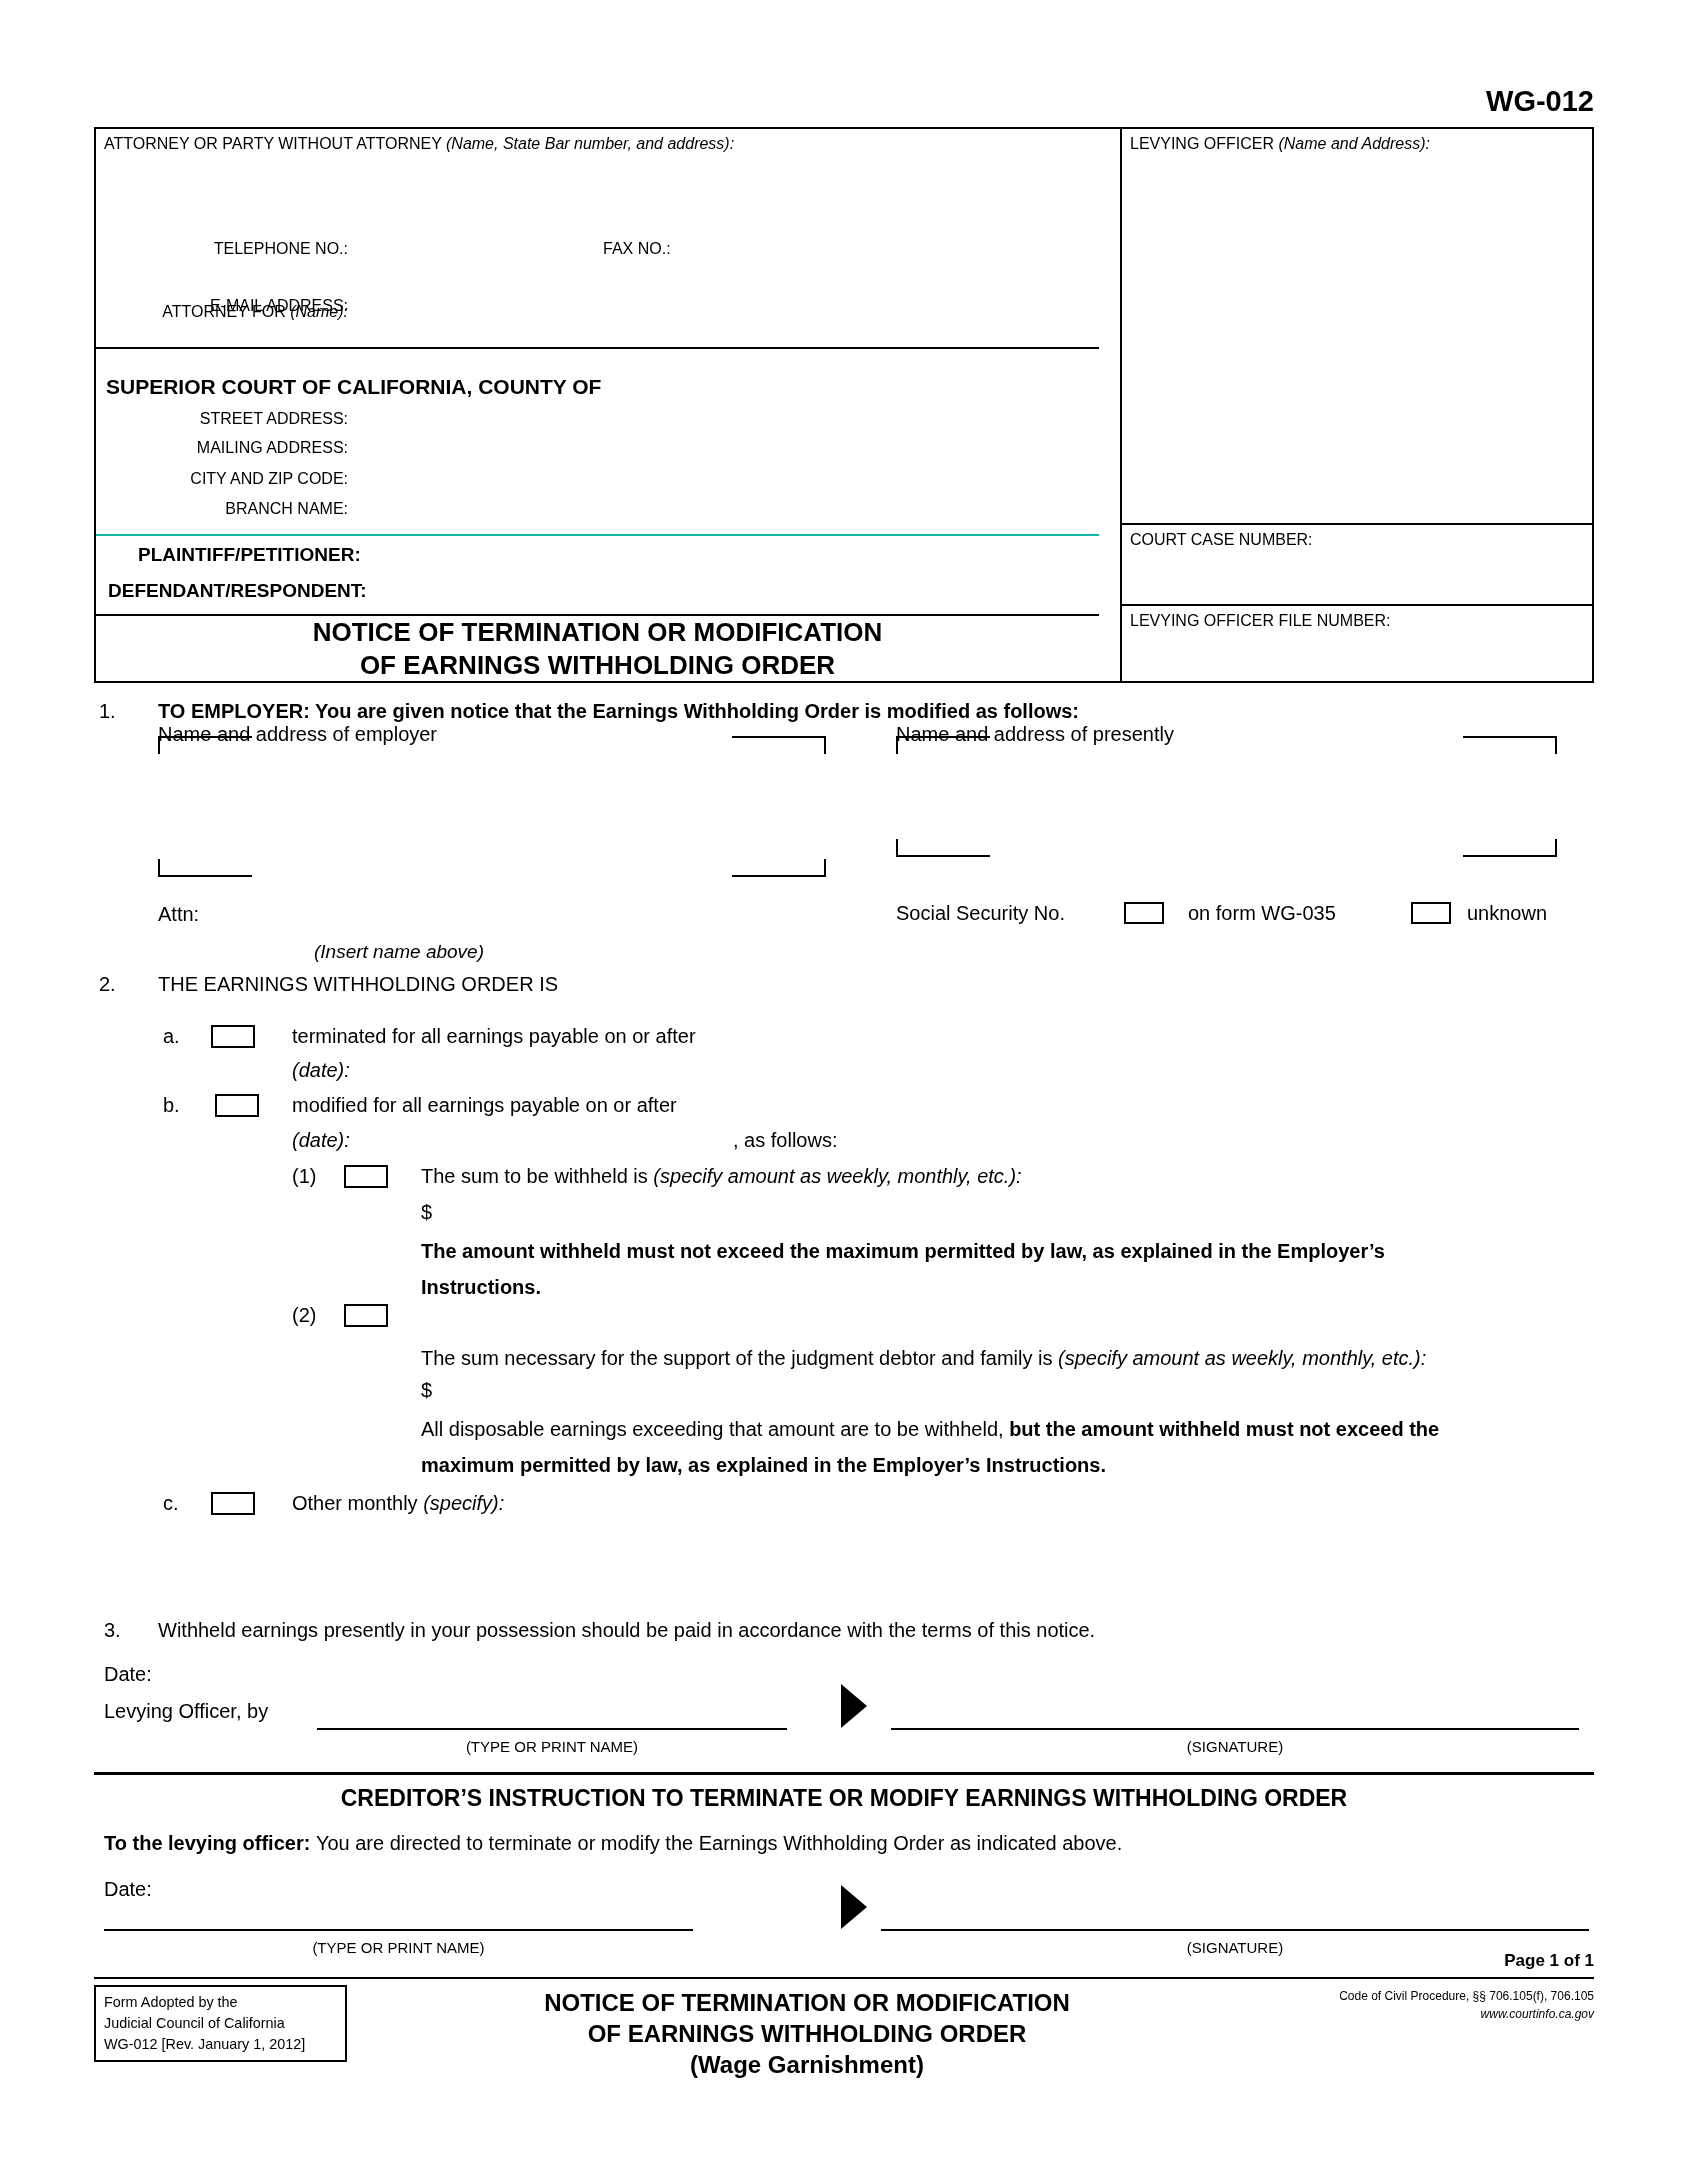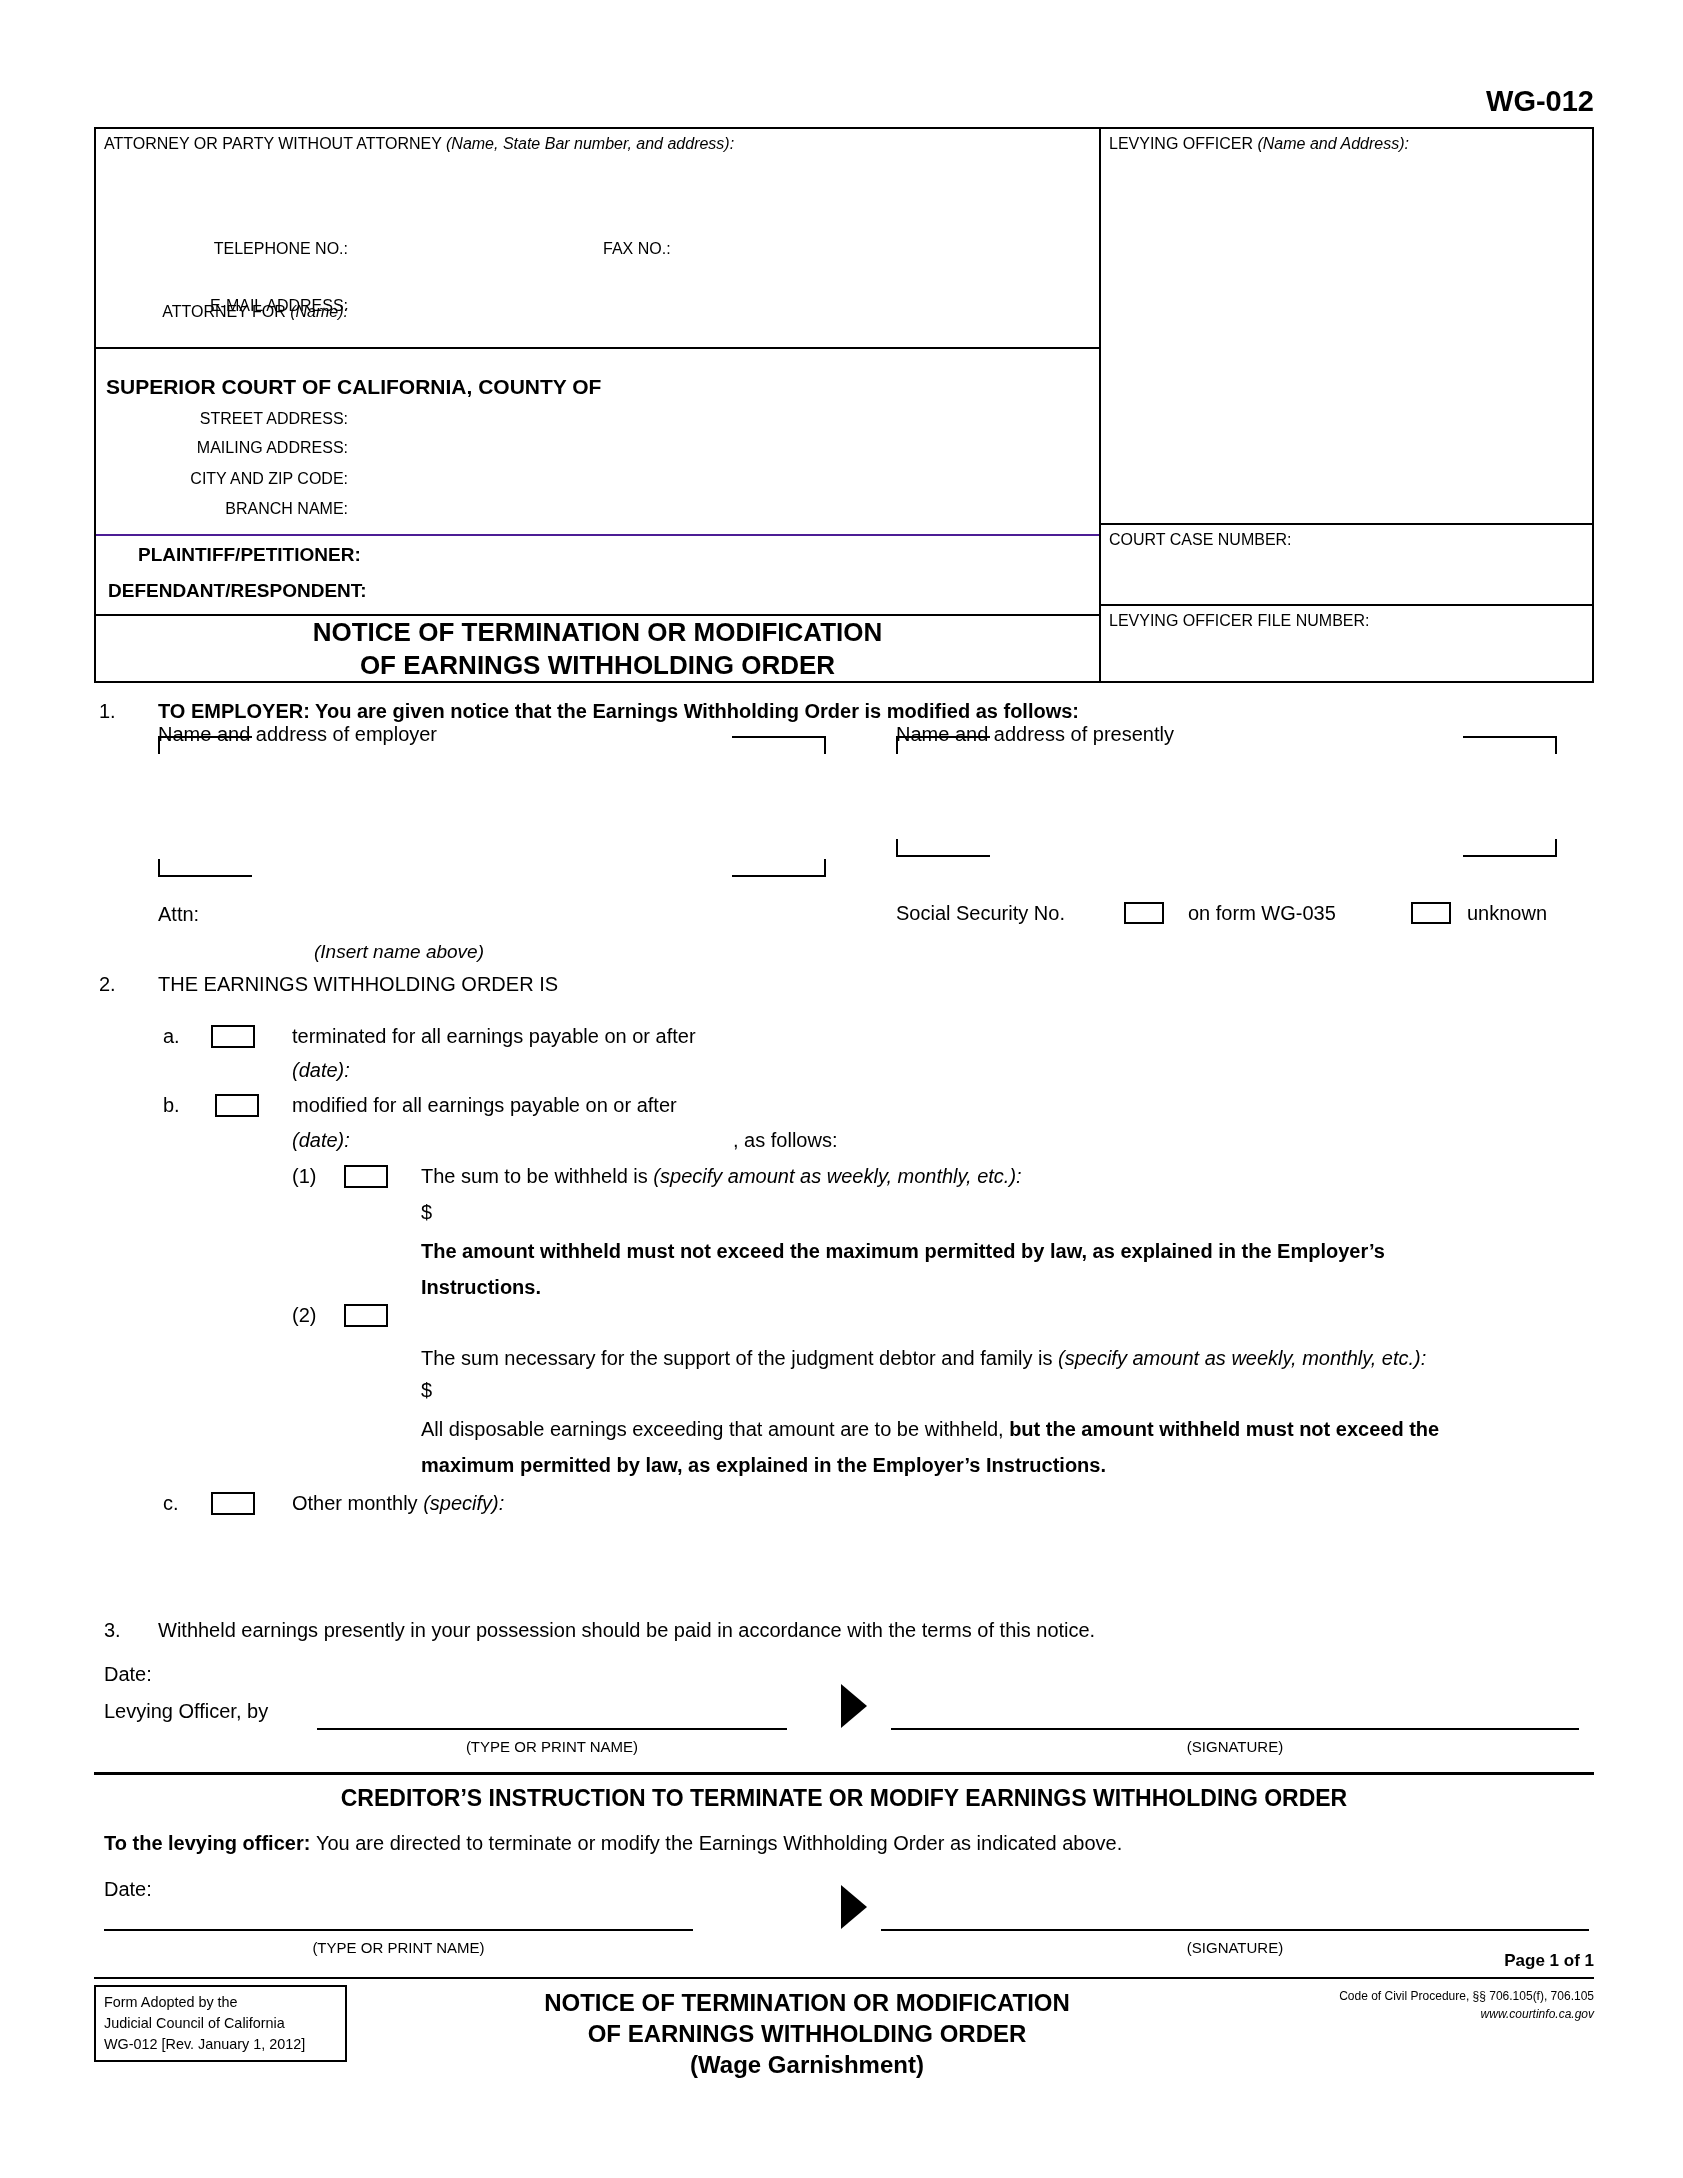--- a/index.html
+++ b/index.html
@@ -14,26 +14,26 @@
   .sl { font-size:16px; }
   .tiny { font-size:15px; }
   .right { text-align:right; }
   .center { text-align:center; }
 
   .form-id { position:absolute; top:85px; left:1386px; width:208px; text-align:right;
              font-weight:bold; font-size:29px; }
 
   
   .header-table { position:absolute; left:94px; top:127px; width:1500px; height:556px;
-                  border:2px solid #000; display:flex; }
+                  border:2px solid #000; display:flex;gap:21px; }
   .col-left  { width:1003px; display:flex; flex-direction:column; }
   .col-right { flex:1; border-left:2px solid #000; display:flex; flex-direction:column; }
   .cell { position:relative; }
   .cell-attorney { height:222px; border-bottom:2px solid #000; }
-  .cell-court    { height:170px; border-bottom:2px solid #4c1d95;margin-top:18px; }
+  .cell-court    { height:170px; border-bottom:2px solid #14b8a6;margin-top:18px; }
   .cell-parties  { height:81px;  border-bottom:2px solid #000; }
   .cell-title    { flex:1; display:flex; flex-direction:column; justify-content:center;
                    align-items:center; font-weight:bold; font-size:26px; line-height:1.25; }
   .cell-levying  { height:396px; border-bottom:2px solid #000; }
   .cell-case     { height:81px;  border-bottom:2px solid #000; }
   .cell-file     { flex:1; }
   .lblr { display:inline-block; text-align:right; }
 
   
   .cb { position:absolute; width:44px; height:23px; border:2px solid #000; background:#fff; }

